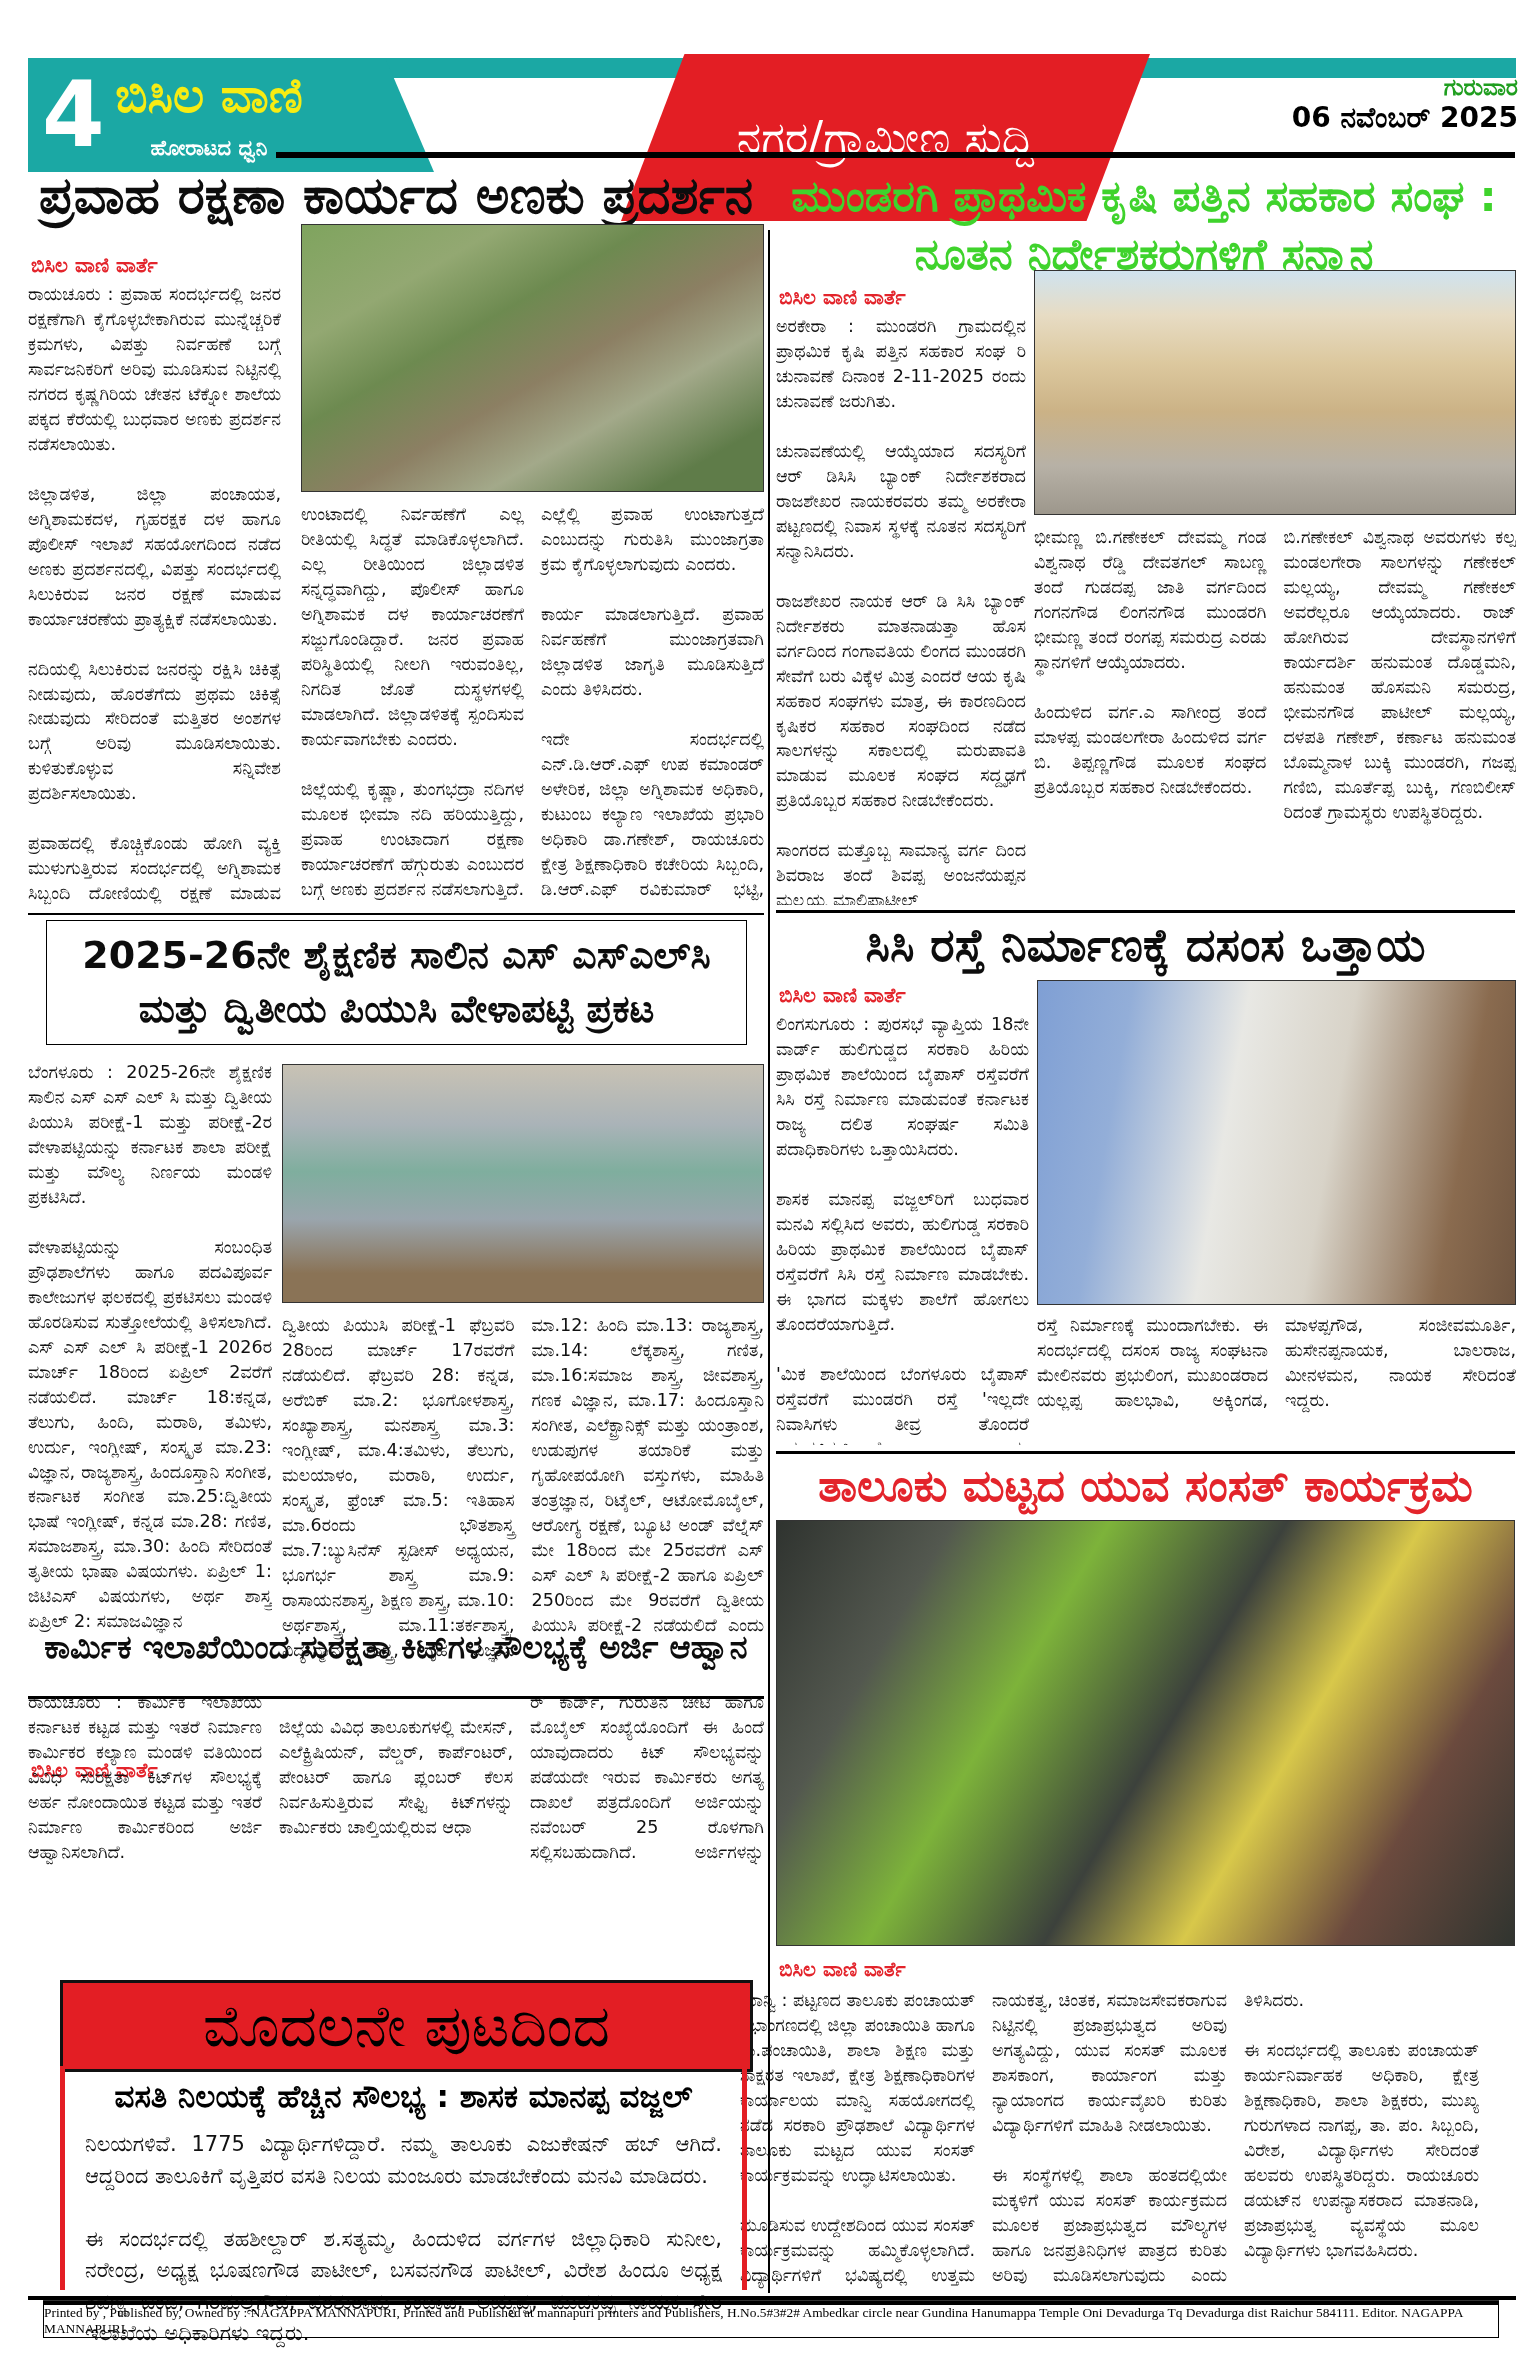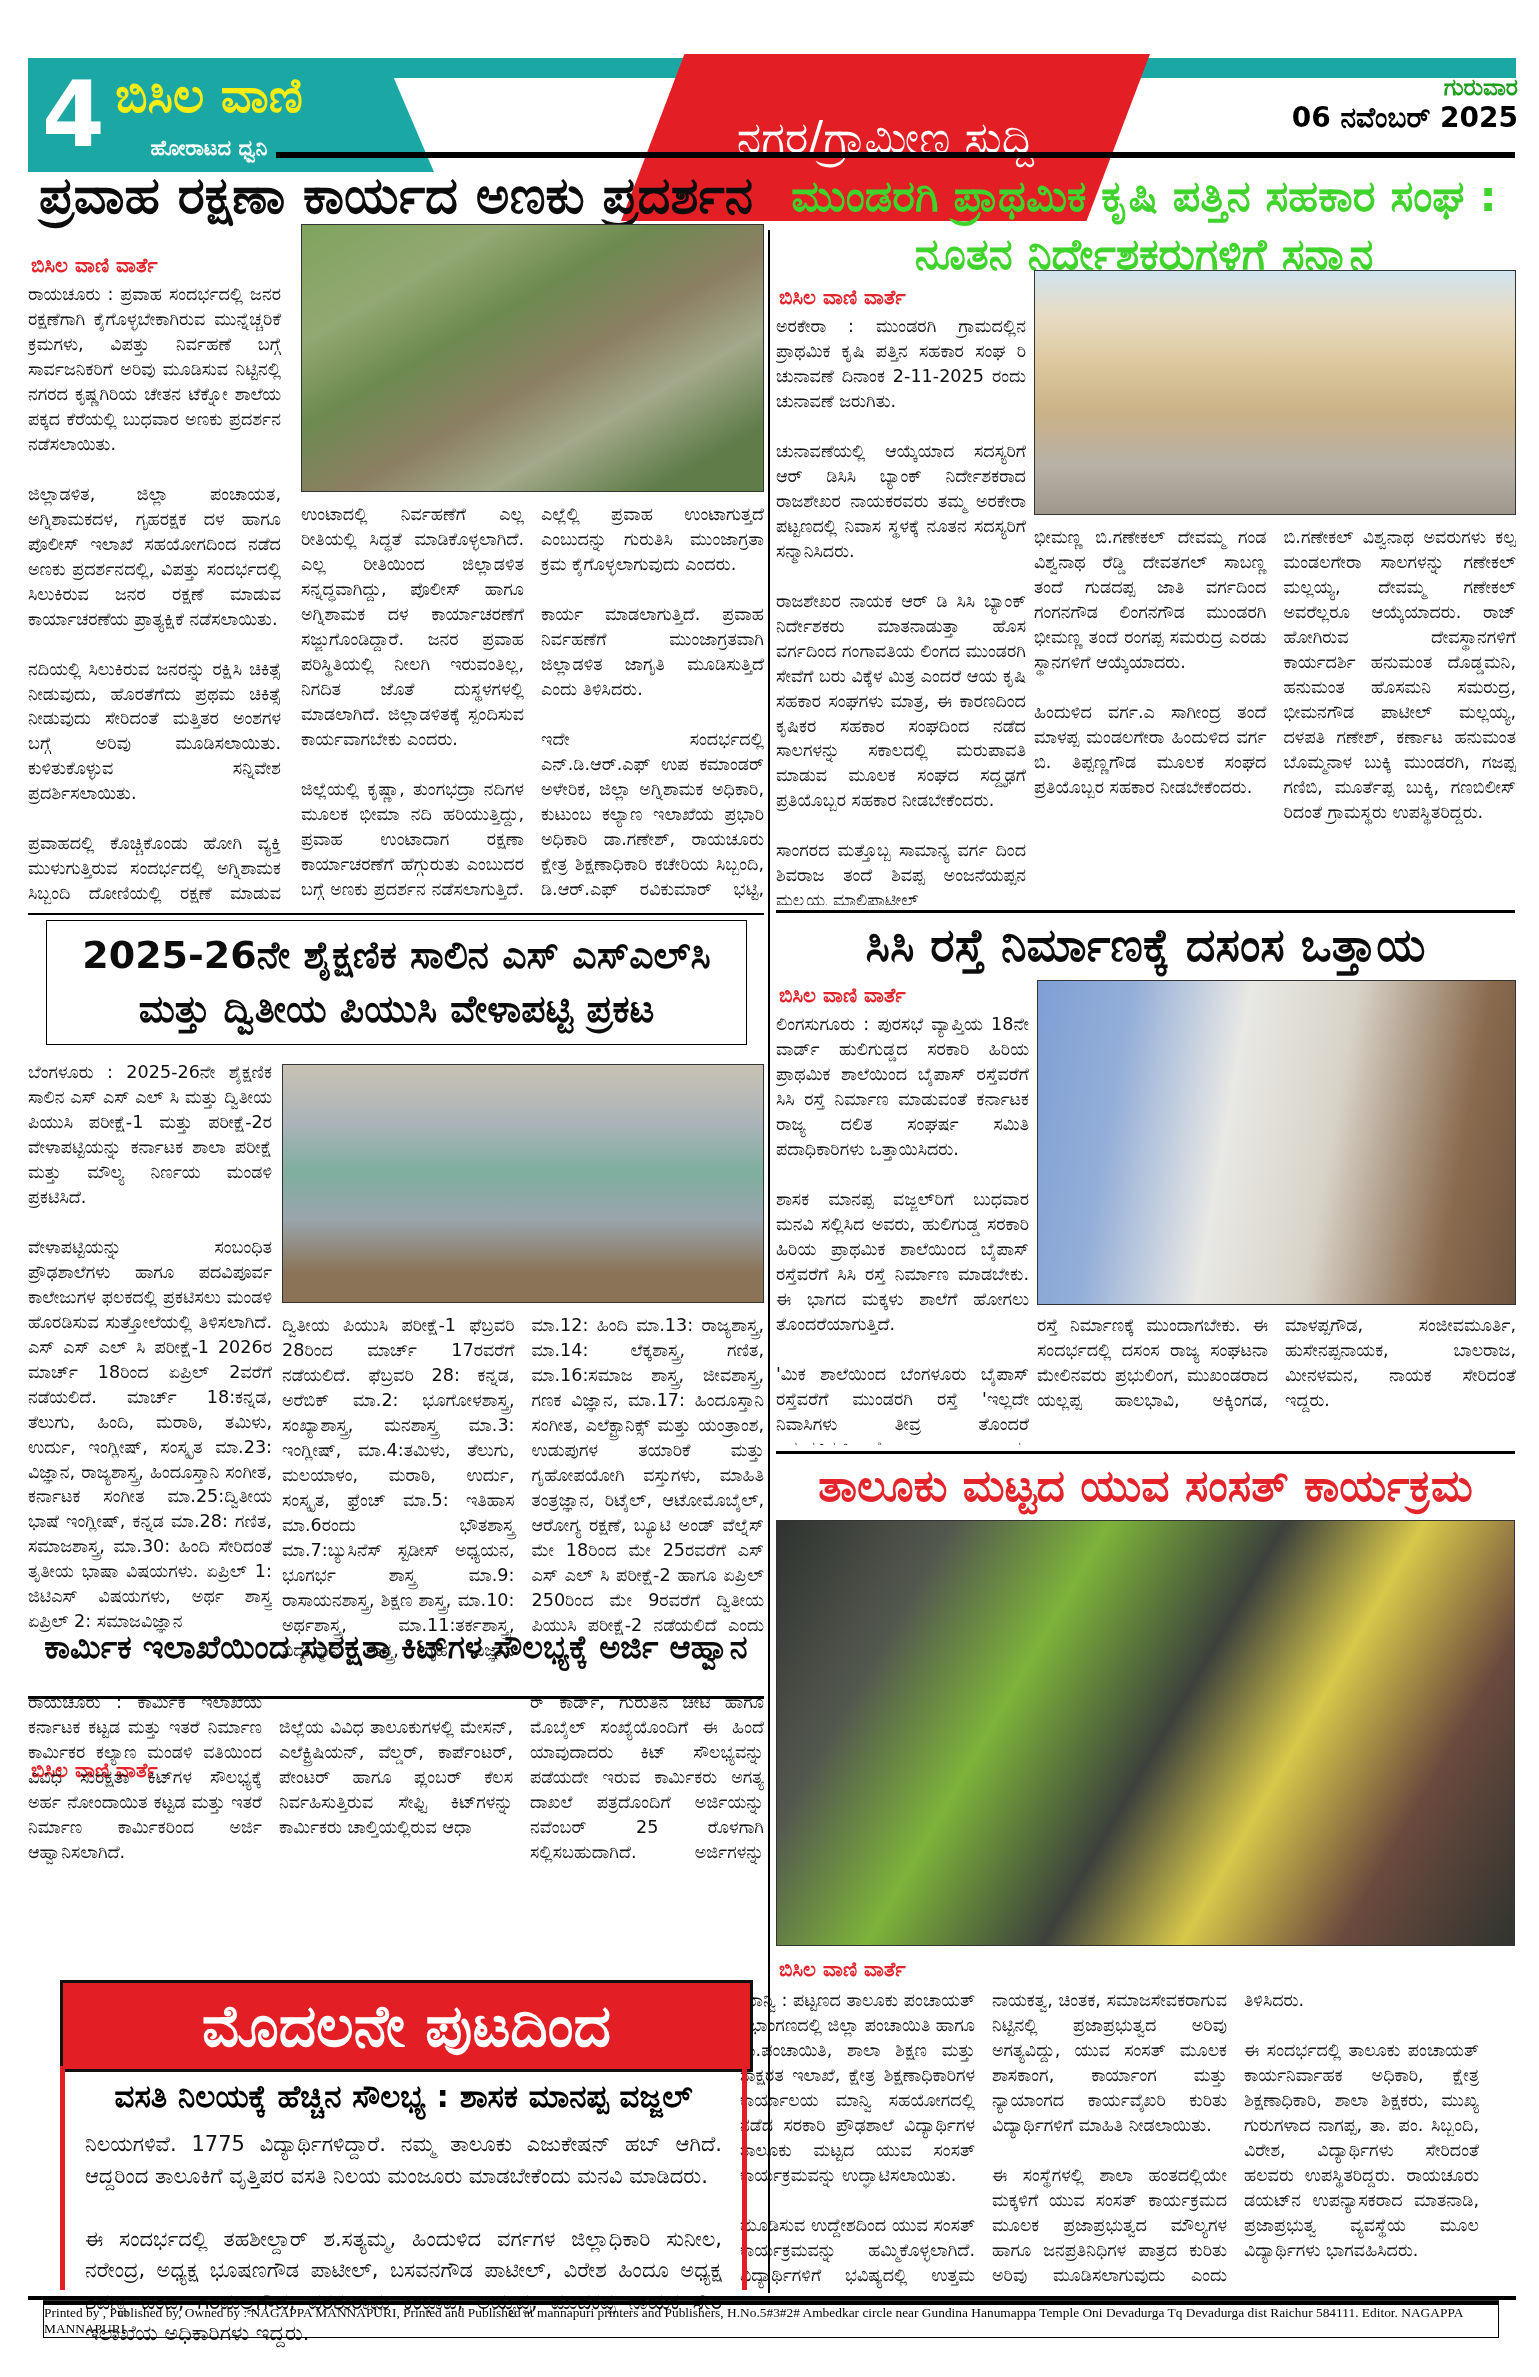--- a/index.html
+++ b/index.html
@@ -31,21 +31,21 @@
   .cols3{column-count:3;column-gap:17px;}
   .boxed-headline{border:1.5px solid #000;display:flex;align-items:center;justify-content:center;}
   .photo{background:#888;border:0.8px solid #333;box-sizing:border-box;}
   .photo1{background:linear-gradient(150deg,#7fa45e 0%,#93a872 22%,#6d8a50 38%,#8c7f63 55%,#a3a98a 70%,#5f7c49 88%);}
   .photo2{background:linear-gradient(180deg,#cfe3ef 0%,#e7dcc4 18%,#dcc89e 38%,#cbb286 58%,#b7b1a6 80%,#9d978c 100%);}
   .photo3{background:linear-gradient(100deg,#7f9fd4 0%,#93aed8 18%,#e8e8e4 40%,#d8d3c8 60%,#8a6b4f 85%,#6f5540 100%);}
   .photo4{background:linear-gradient(180deg,#c8c2b4 0%,#aab3b8 25%,#7fae9e 45%,#9aa5ad 65%,#8a7356 88%);}
   .photo5{background:linear-gradient(120deg,#2f332f 0%,#53584f 18%,#7db33a 34%,#3c413c 52%,#d8c84a 66%,#6b4a3e 82%,#30342f 100%);}
   
   .red-banner{background:#e31e24;border:3.1px solid #111;display:flex;align-items:center;justify-content:center;}
-  .red-banner span{color:#ffffff;font-size:58px;font-weight:bold;}
+  .red-banner span{color:#000000;font-size:58px;font-weight:normal;}
   .red-side-box{border-left:5.4px solid #e31e24;border-right:5.4px solid #e31e24;box-sizing:border-box;
                 padding:12.3px 20px;}
   .subhead{font-size:31px;font-weight:bold;text-align:center;color:#000;}
   .cont-body{font-size:21px;line-height:1.5;text-align:justify;white-space:pre-line;margin-top:14px;}
   
   .footer-box{border:1.5px solid #000;box-shadow:0 -3.8px 0 #000;display:flex;align-items:center;justify-content:center;}
   .footer-box span{font-size:13.4px;color:#000;font-family:"Liberation Serif","DejaVu Serif",serif;}
 </style>
 </head>
 <body>

